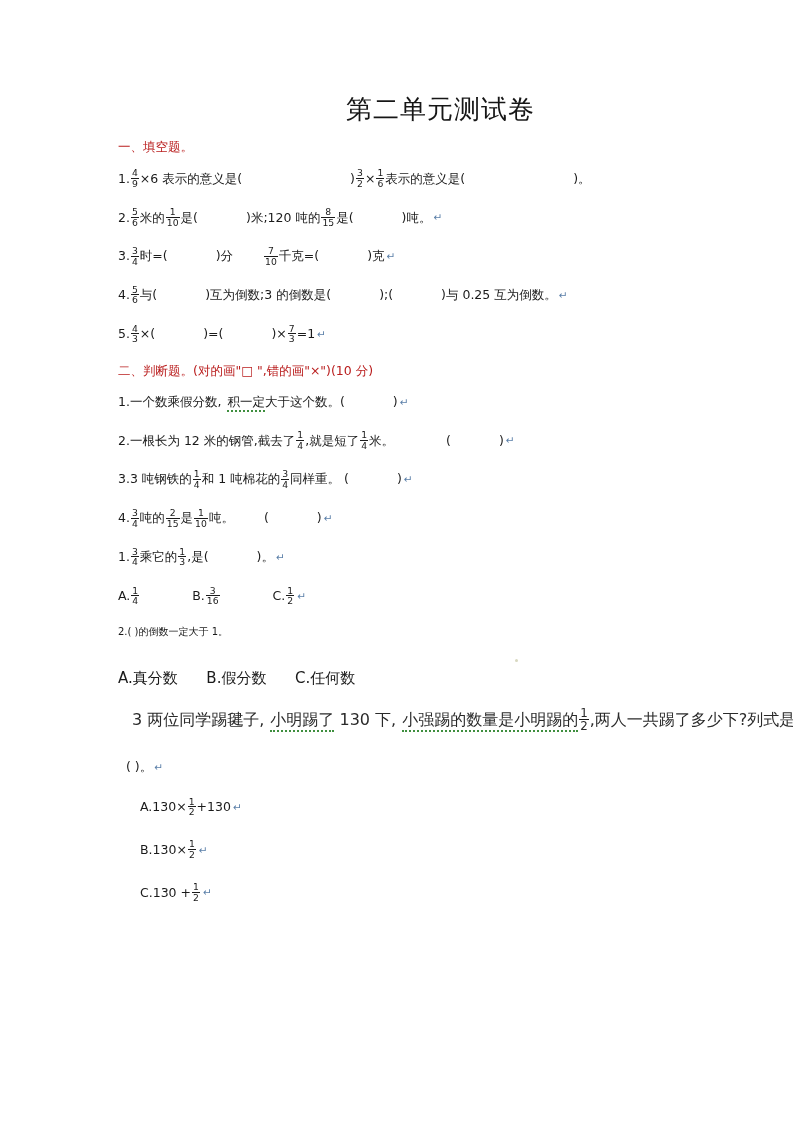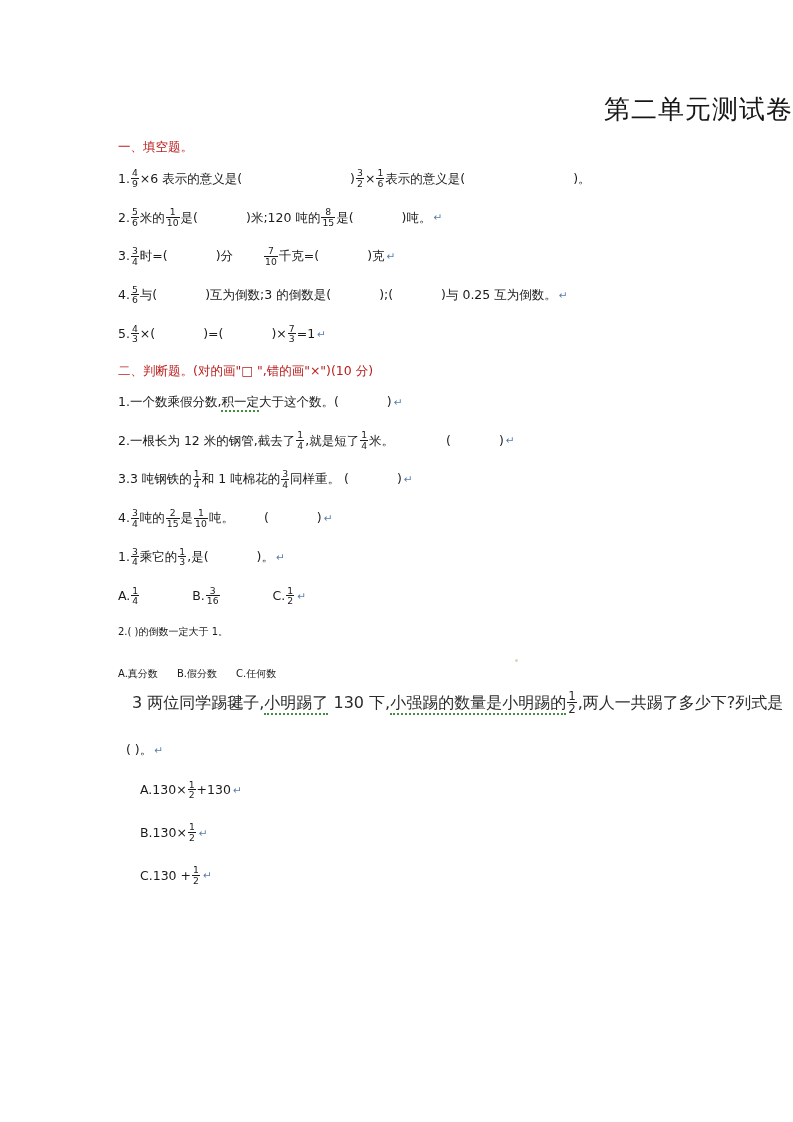--- a/index.html
+++ b/index.html
@@ -19,21 +19,21 @@
     position: absolute;
     left: 0; top: 0;
     width: 793px;
     height: 1122px;
     background: #fff;
   }
   .doc-title {
     position: absolute;
     left: 0; top: 92px;
     width: 793px;
-    text-align: right;
+    text-align: center;
     font-family: "DejaVu Serif", "Liberation Serif", serif;
     font-size: 26px;
     letter-spacing: 1px;
     color: #161616;
     padding-left: 88px;
     box-sizing: border-box;
   }
   .body-col {
     position: absolute;
     left: 118px;
@@ -58,21 +58,21 @@
   .q.big {
     font-size: 10px;
     margin-bottom: 26px;
   }
   .opts {
     font-size: 12.5px;
     line-height: 1.6;
     margin: 0 0 18px 0;
     white-space: pre;
   }
-  .opts.big { font-size: 10px; margin-bottom: 7px; }
+  .opts.big { font-size: 15px; margin-bottom: 16px; }
   .opt-line {
     font-size: 12.5px;
     line-height: 1.6;
     margin: 8px 0 22px 0;
     padding-left: 22px;
     white-space: nowrap;
   }
   .q3-text {
     font-size: 16px;
     line-height: 1.7;
@@ -111,20 +111,21 @@
   .gap-m { display: inline-block; width: 30px; }
   .gap-l { display: inline-block; width: 52px; }
   .pilcrow {
     color: #5a7fa8;
     font-size: 0.85em;
     padding-left: 2px;
   }
   .sq {
     border-bottom: 2px dotted #3f8f3f;
     padding-bottom: 1px;
+    margin-left: 6px;
   }
   .speck {
     position: absolute;
     left: 515px;
     top: 659px;
     width: 3px;
     height: 3px;
     background: #d8d8c0;
     border-radius: 50%;
   }

